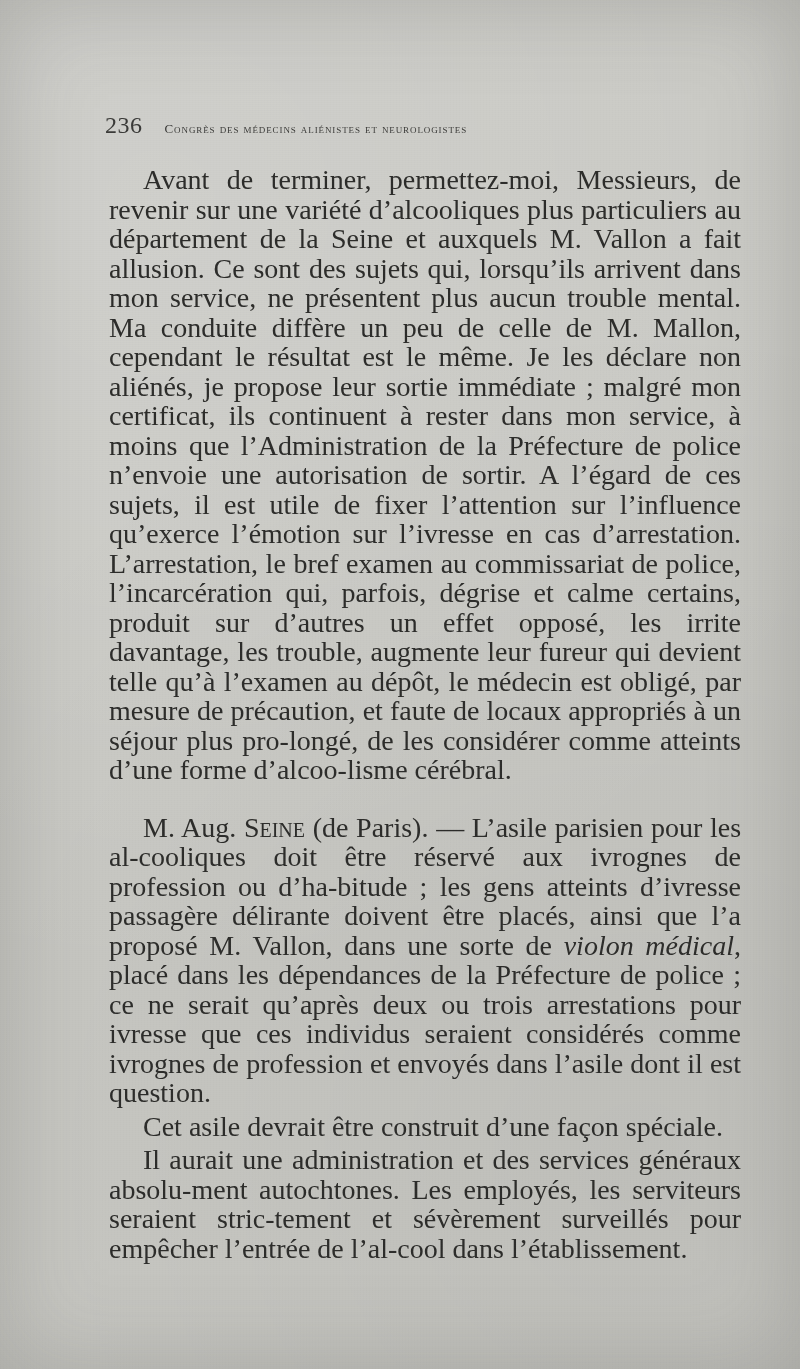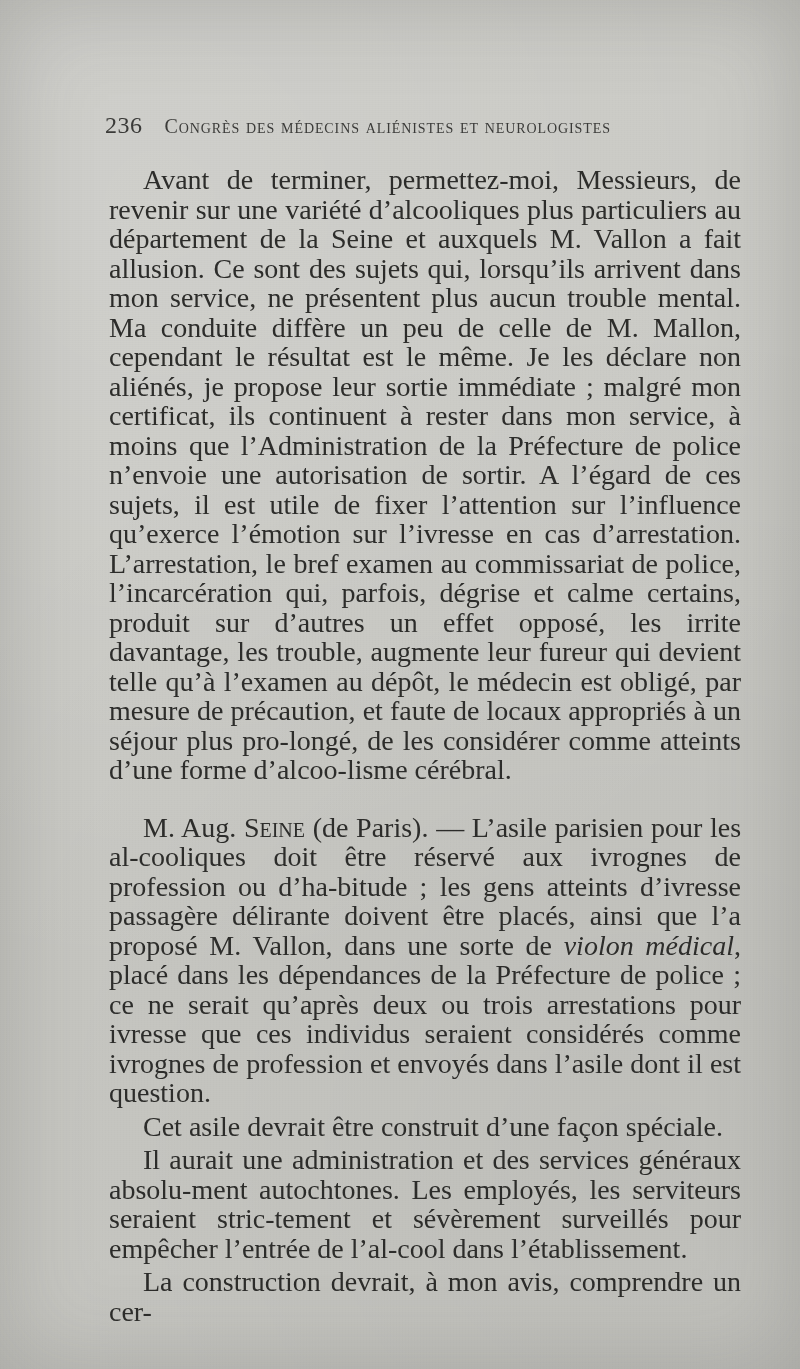--- a/index.html
+++ b/index.html
@@ -34,21 +34,21 @@
     align-items: baseline;
     gap: 22px;
     margin-bottom: 26px;
     color: #3a3a38;
   }
   .folio {
     font-size: 24px;
     letter-spacing: 0.5px;
   }
   .head-title {
-    font-size: 20px;
+    font-size: 13px;
     letter-spacing: 0.9px;
     font-variant: small-caps;
     text-transform: lowercase;
   }
   .head-title::first-letter {
     text-transform: uppercase;
   }
   p {
     margin: 4px;
     font-size: 28px;
@@ -106,18 +106,17 @@
       <span class="sc">Seine</span>
       <span>(de Paris).</span>
       <span>—</span>
       <span>L’asile parisien pour les al-cooliques doit être réservé aux ivrognes de profession ou d’ha-bitude ; les gens atteints d’ivresse passagère délirante doivent être placés, ainsi que l’a proposé M. Vallon, dans une sorte de </span><span class="ital">violon médical</span><span>, placé dans les dépendances de la Préfecture de police ; ce ne serait qu’après deux ou trois arrestations pour ivresse que ces individus seraient considérés comme ivrognes de profession et envoyés dans l’asile dont il est question.</span>
     </p>
 
     <p class="indent">Cet asile devrait être construit d’une façon spéciale.</p>
 
     <p class="indent">Il aurait une administration et des services généraux absolu-ment autochtones. Les employés, les serviteurs seraient stric-tement et sévèrement surveillés pour empêcher l’entrée de l’al-cool dans l’établissement.</p>
 
-    <p class="indent">La construction devrait, à mon avis, comprendre un cer-</p>
 
   </div>
   <div class="grain"></div>
   <div class="vignette"></div>
 </div>
 
 </body></html>

